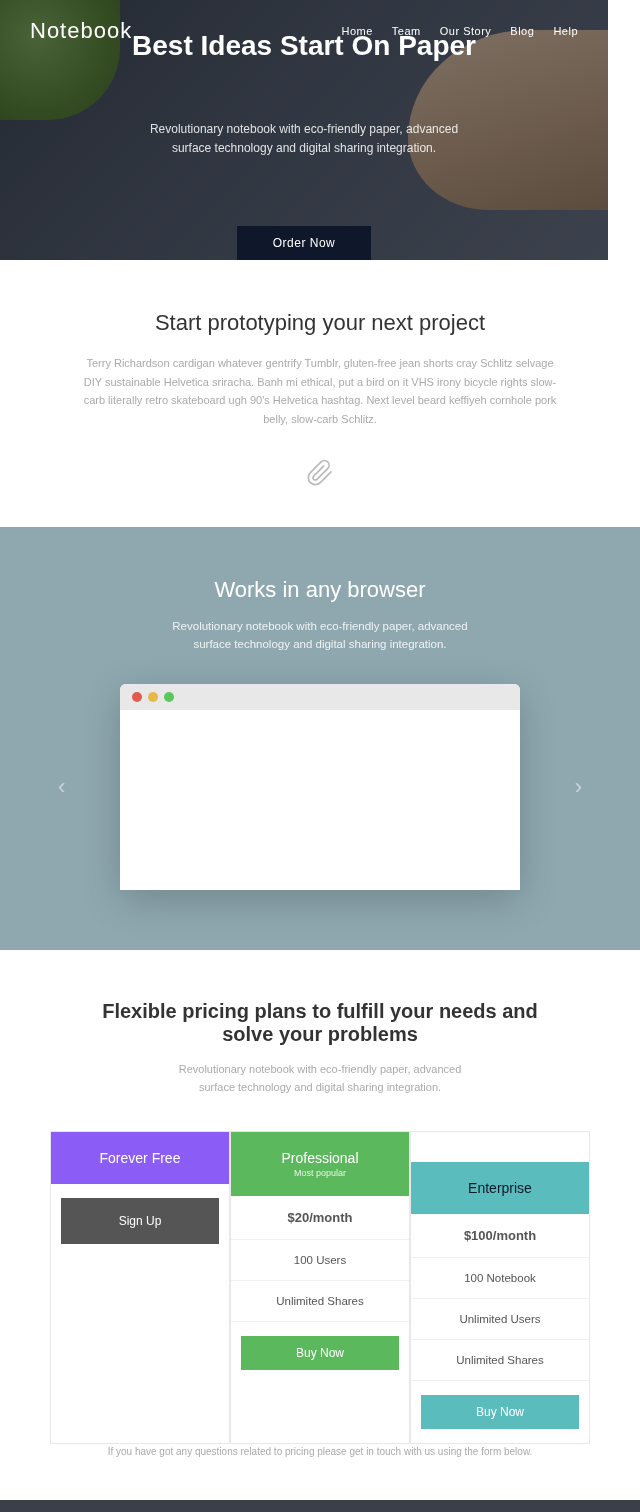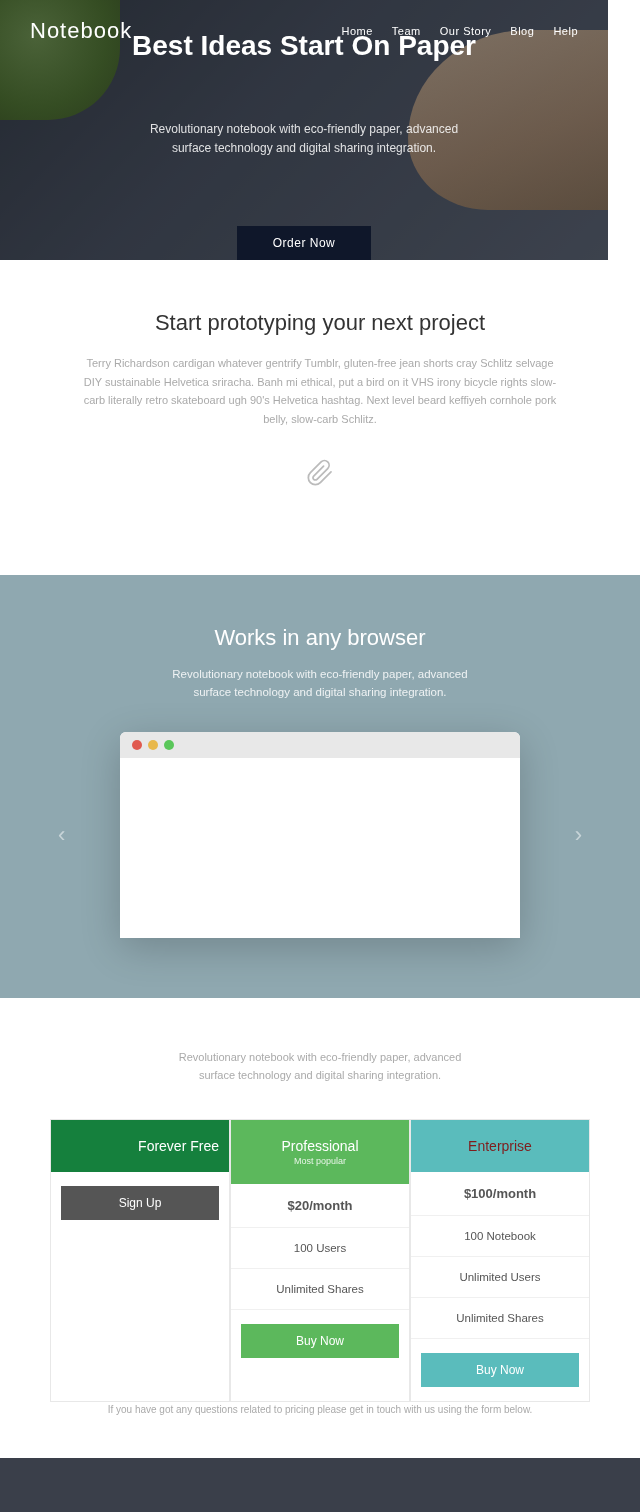--- a/index.html
+++ b/index.html
@@ -78,21 +78,20 @@
     }
     .paperclip-icon {
       display: flex; justify-content: center; margin-top: 10px;
     }
     .paperclip-icon svg { width: 28px; height: 28px; }
 
     
     .section-browser {
       background: #8fa8b0; padding: 50px 40px 60px;
       text-align: center;
-      margin-top: 48px;
     }
     .section-browser h2 {
       color: #fff; font-size: 22px; font-weight: 400; margin-bottom: 14px;
     }
     .section-browser p {
       color: rgba(255,255,255,0.85); font-size: 11.5px; line-height: 1.6; max-width: 320px; margin: 0 auto 30px;
     }
     .browser-mockup {
       background: #fff; border-radius: 6px 6px 0 0; max-width: 400px; margin: 0 auto;
       box-shadow: 0 10px 40px rgba(0,0,0,0.2);
@@ -124,35 +123,35 @@
     }
     .pricing-cards {
       display: flex; gap: 0; justify-content: center; max-width: 540px; margin: 0 auto;
     }
     .pricing-card {
       flex: 1; border: 1px solid #e8e8e8; overflow: hidden;
     }
     .card-header {
       padding: 18px 10px; font-size: 14px; font-weight: 500;
     }
-    .card-header-free { background: #15803d; color: #fff; text-align: right; }
+    .card-header-free { background: #8b5cf6; color: #fff; }
     .card-header-pro { background: #5cb85c; color: #fff; font-size: 14px; }
-    .card-header-ent { background: #5abcbc; color: #7f1d1d; }
+    .card-header-ent { background: #5abcbc; color: #0f172a; margin-top: 30px; }
     .card-popular {
       font-size: 9px; display: block; color: rgba(255,255,255,0.85); margin-top: 2px;
     }
     .card-body { padding: 0; }
     .card-row {
       padding: 14px 10px; font-size: 11.5px; color: #555; border-bottom: 1px solid #f0f0f0;
       text-align: center;
     }
     .card-row:first-child { font-weight: 600; font-size: 13px; }
     .card-footer { padding: 14px 10px; }
     .btn-signup {
-      background: #555; color: #fff; border: none; padding: 10px 0; width: 100%;
+      background: #555; color: #fff; border: none; padding: 16px 0; width: 100%;
       font-size: 12px; cursor: pointer;
     }
     .btn-buy-pro {
       background: #5cb85c; color: #fff; border: none; padding: 10px 0; width: 100%;
       font-size: 12px; cursor: pointer;
     }
     .btn-buy-ent {
       background: #5abcbc; color: #fff; border: none; padding: 10px 0; width: 100%;
       font-size: 12px; cursor: pointer;
     }
@@ -215,20 +214,21 @@
           <div class="dot dot-green"></div>
         </div>
         <div class="browser-content"></div>
       </div>
       <span class="arrow-right">›</span>
     </div>
   </div>
 </section>
 
 <section class="section-pricing">
+  <h2>Flexible pricing plans to fulfill your needs and solve your problems</h2>
   <p class="sub">Revolutionary notebook with eco-friendly paper, advanced surface technology and digital sharing integration.</p>
   <div class="pricing-cards">
 
     <div class="pricing-card">
       <div class="card-header card-header-free">
         <span>Forever Free</span>
       </div>
       <div class="card-footer">
         <button class="btn-signup">Sign Up</button>
       </div>

